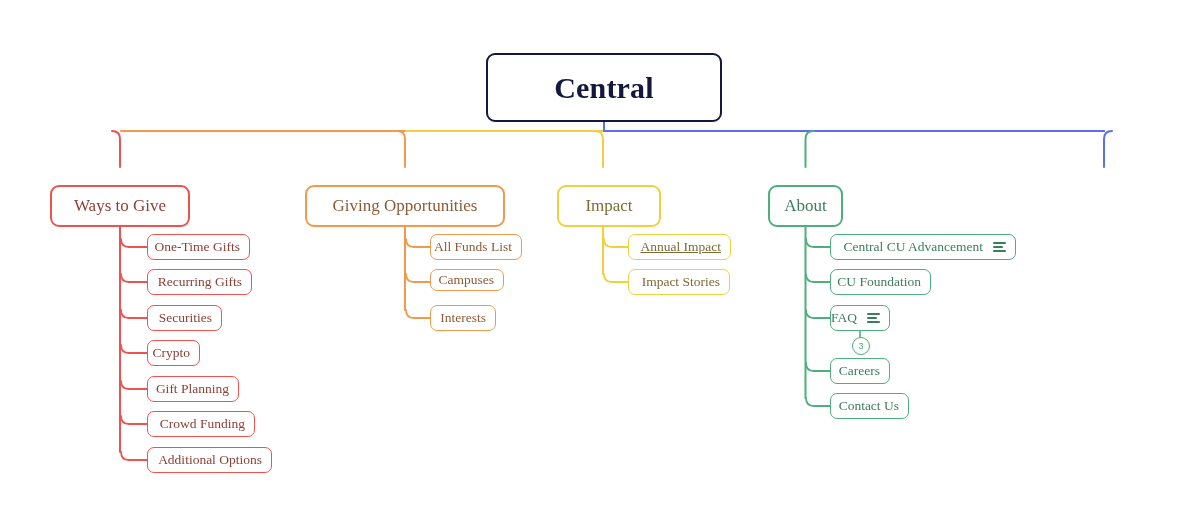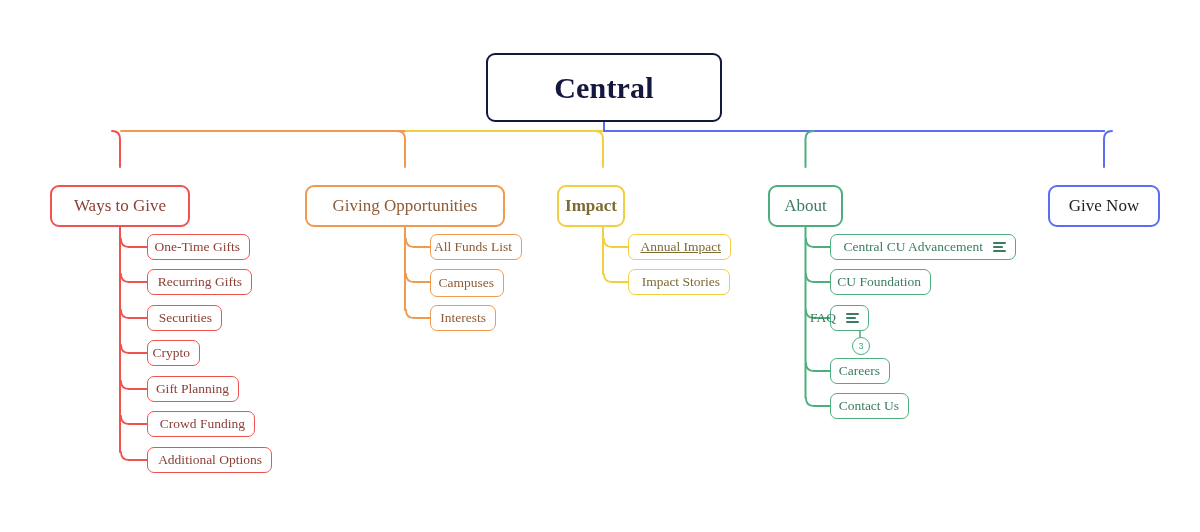--- a/index.html
+++ b/index.html
@@ -160,27 +160,27 @@
     </div>
     <div class="node node-l2" style="left: 147px; top: 447px; width: 125px; height: 26px; border-color: rgb(239, 83, 80); color: rgb(141, 64, 54);">
       <span>Additional Options</span>
     </div>
     <div class="node node-l1" style="left: 305px; top: 167px; width: 200px; height: 42px; border-color: rgb(239, 154, 77); color: rgb(141, 91, 54); justify-content: center;">
       <span>Giving Opportunities</span>
     </div>
     <div class="node node-l2" style="left: 430px; top: 234px; width: 92px; height: 26px; border-color: rgb(239, 154, 77); color: rgb(141, 91, 54);">
       <span>All Funds List</span>
     </div>
-    <div class="node node-l2" style="left: 430px; top: 269px; width: 74px; height: 28px; border-color: rgb(239, 154, 77); color: rgb(141, 91, 54);">
+    <div class="node node-l2" style="left: 430px; top: 269px; width: 74px; height: 22px; border-color: rgb(239, 154, 77); color: rgb(141, 91, 54);">
       <span>Campuses</span>
     </div>
     <div class="node node-l2" style="left: 430px; top: 305px; width: 66px; height: 26px; border-color: rgb(239, 154, 77); color: rgb(141, 91, 54);">
       <span>Interests</span>
     </div>
-    <div class="node node-l1" style="left: 557px; top: 167px; width: 68px; height: 42px; border-color: rgb(242, 207, 63); color: rgb(125, 107, 52); font-weight: bold;">
+    <div class="node node-l1" style="left: 557px; top: 167px; width: 104px; height: 42px; border-color: rgb(242, 207, 63); color: rgb(125, 107, 52);">
       <span>Impact</span>
     </div>
     <div class="node node-l2" style="left: 628px; top: 234px; width: 103px; height: 26px; border-color: rgb(242, 207, 63); color: rgb(125, 107, 52); text-decoration: underline;">
       <span>Annual Impact</span>
     </div>
     <div class="node node-l2" style="left: 628px; top: 269px; width: 102px; height: 26px; border-color: rgb(242, 207, 63); color: rgb(125, 107, 52);">
       <span>Impact Stories</span>
     </div>
     <div class="node node-l1" style="left: 768px; top: 167px; width: 75px; height: 42px; border-color: rgb(76, 175, 125); color: rgb(59, 125, 94);">
       <span>About</span>
@@ -189,31 +189,28 @@
       <span>Central CU Advancement</span>
       <span class="note-icon">
         <i></i>
         <i></i>
         <i></i>
       </span>
     </div>
     <div class="node node-l2" style="left: 830px; top: 269px; width: 101px; height: 26px; border-color: rgb(76, 175, 125); color: rgb(59, 125, 94);">
       <span>CU Foundation</span>
     </div>
-    <div class="node node-l2" style="left: 830px; top: 305px; width: 39px; height: 26px; border-color: rgb(76, 175, 125); color: rgb(59, 125, 94);">
+    <div class="node node-l2" style="left: 830px; top: 305px; width: 60px; height: 26px; border-color: rgb(76, 175, 125); color: rgb(59, 125, 94);">
       <span>FAQ</span>
       <span class="note-icon">
         <i></i>
         <i></i>
         <i></i>
       </span>
     </div>
     <div class="count-badge" style="left: 852px; top: 337px; border-color: rgb(76, 175, 125); color: rgb(76, 175, 125);">3</div>
     <div class="node node-l2" style="left: 830px; top: 358px; width: 60px; height: 26px; border-color: rgb(76, 175, 125); color: rgb(59, 125, 94);">
       <span>Careers</span>
     </div>
     <div class="node node-l2" style="left: 830px; top: 393px; width: 79px; height: 26px; border-color: rgb(76, 175, 125); color: rgb(59, 125, 94);">
       <span>Contact Us</span>
     </div>
-    <div class="node node-l1" style="left: 1048px; top: 167px; width: 112px; height: 42px; border-color: rgb(91, 110, 240); color: rgb(29, 29, 31);">
-      <span>Give Now</span>
-    </div>
   </div>
 
 </body></html>

